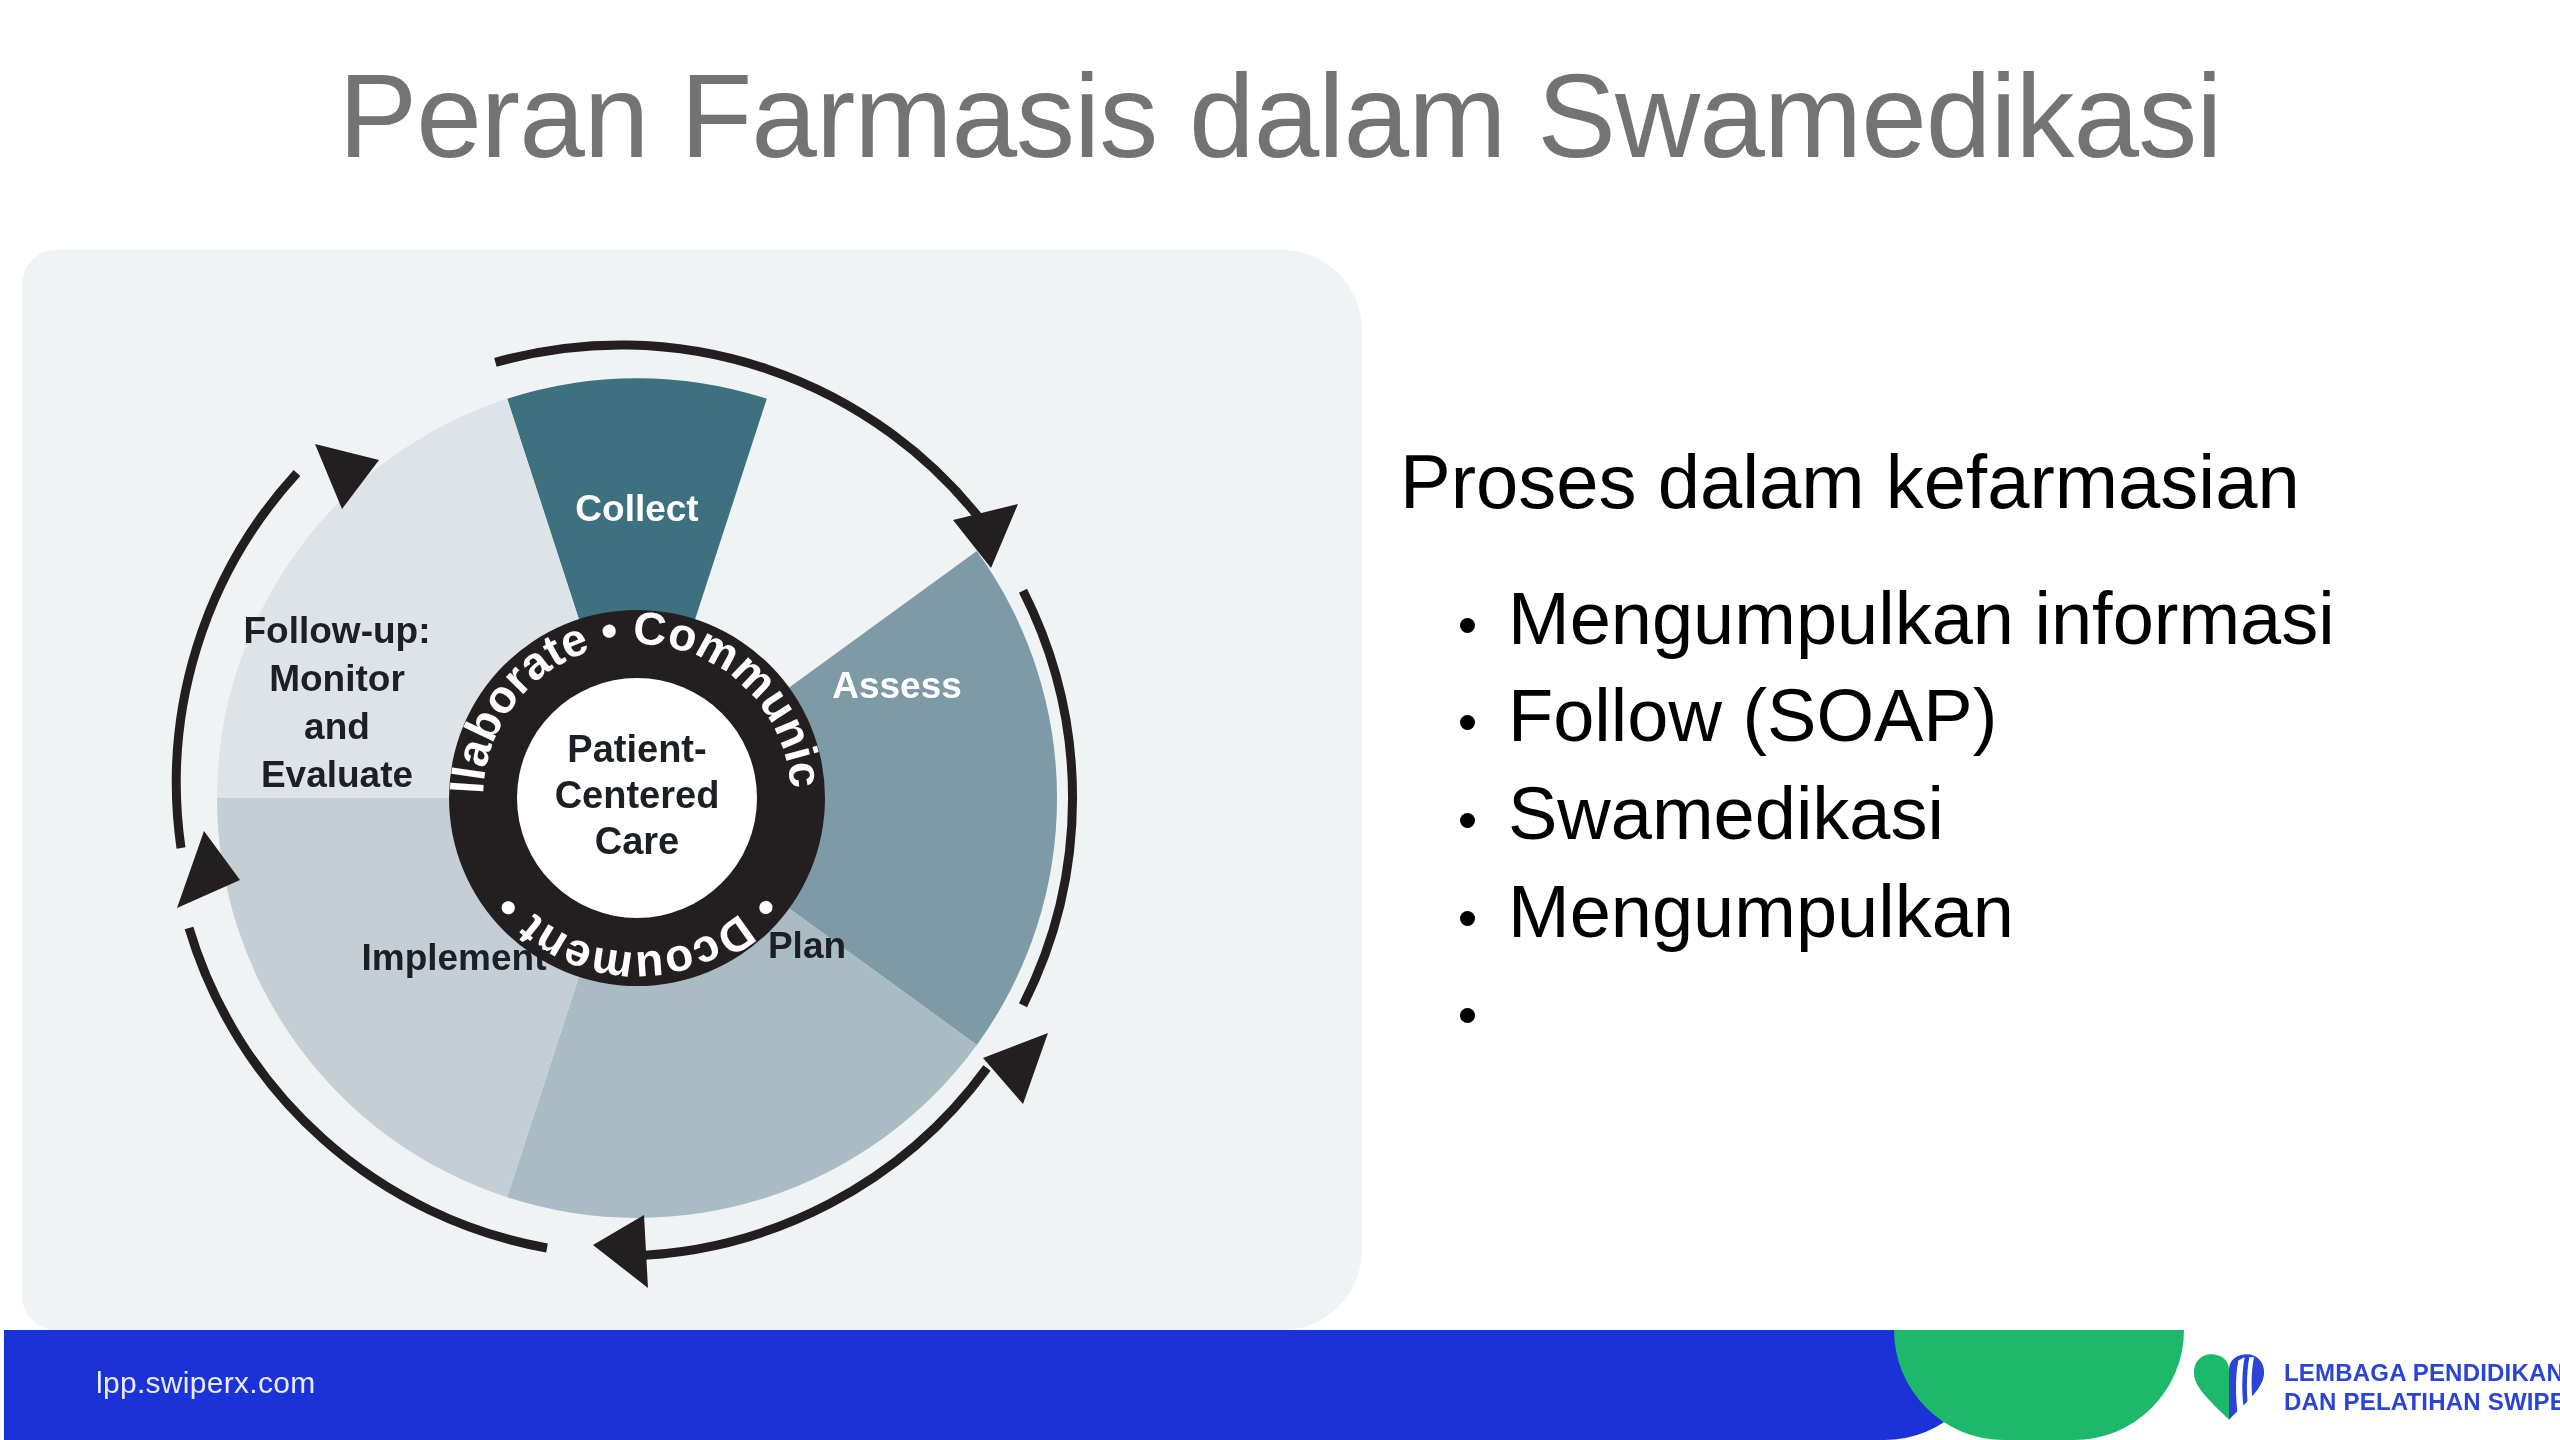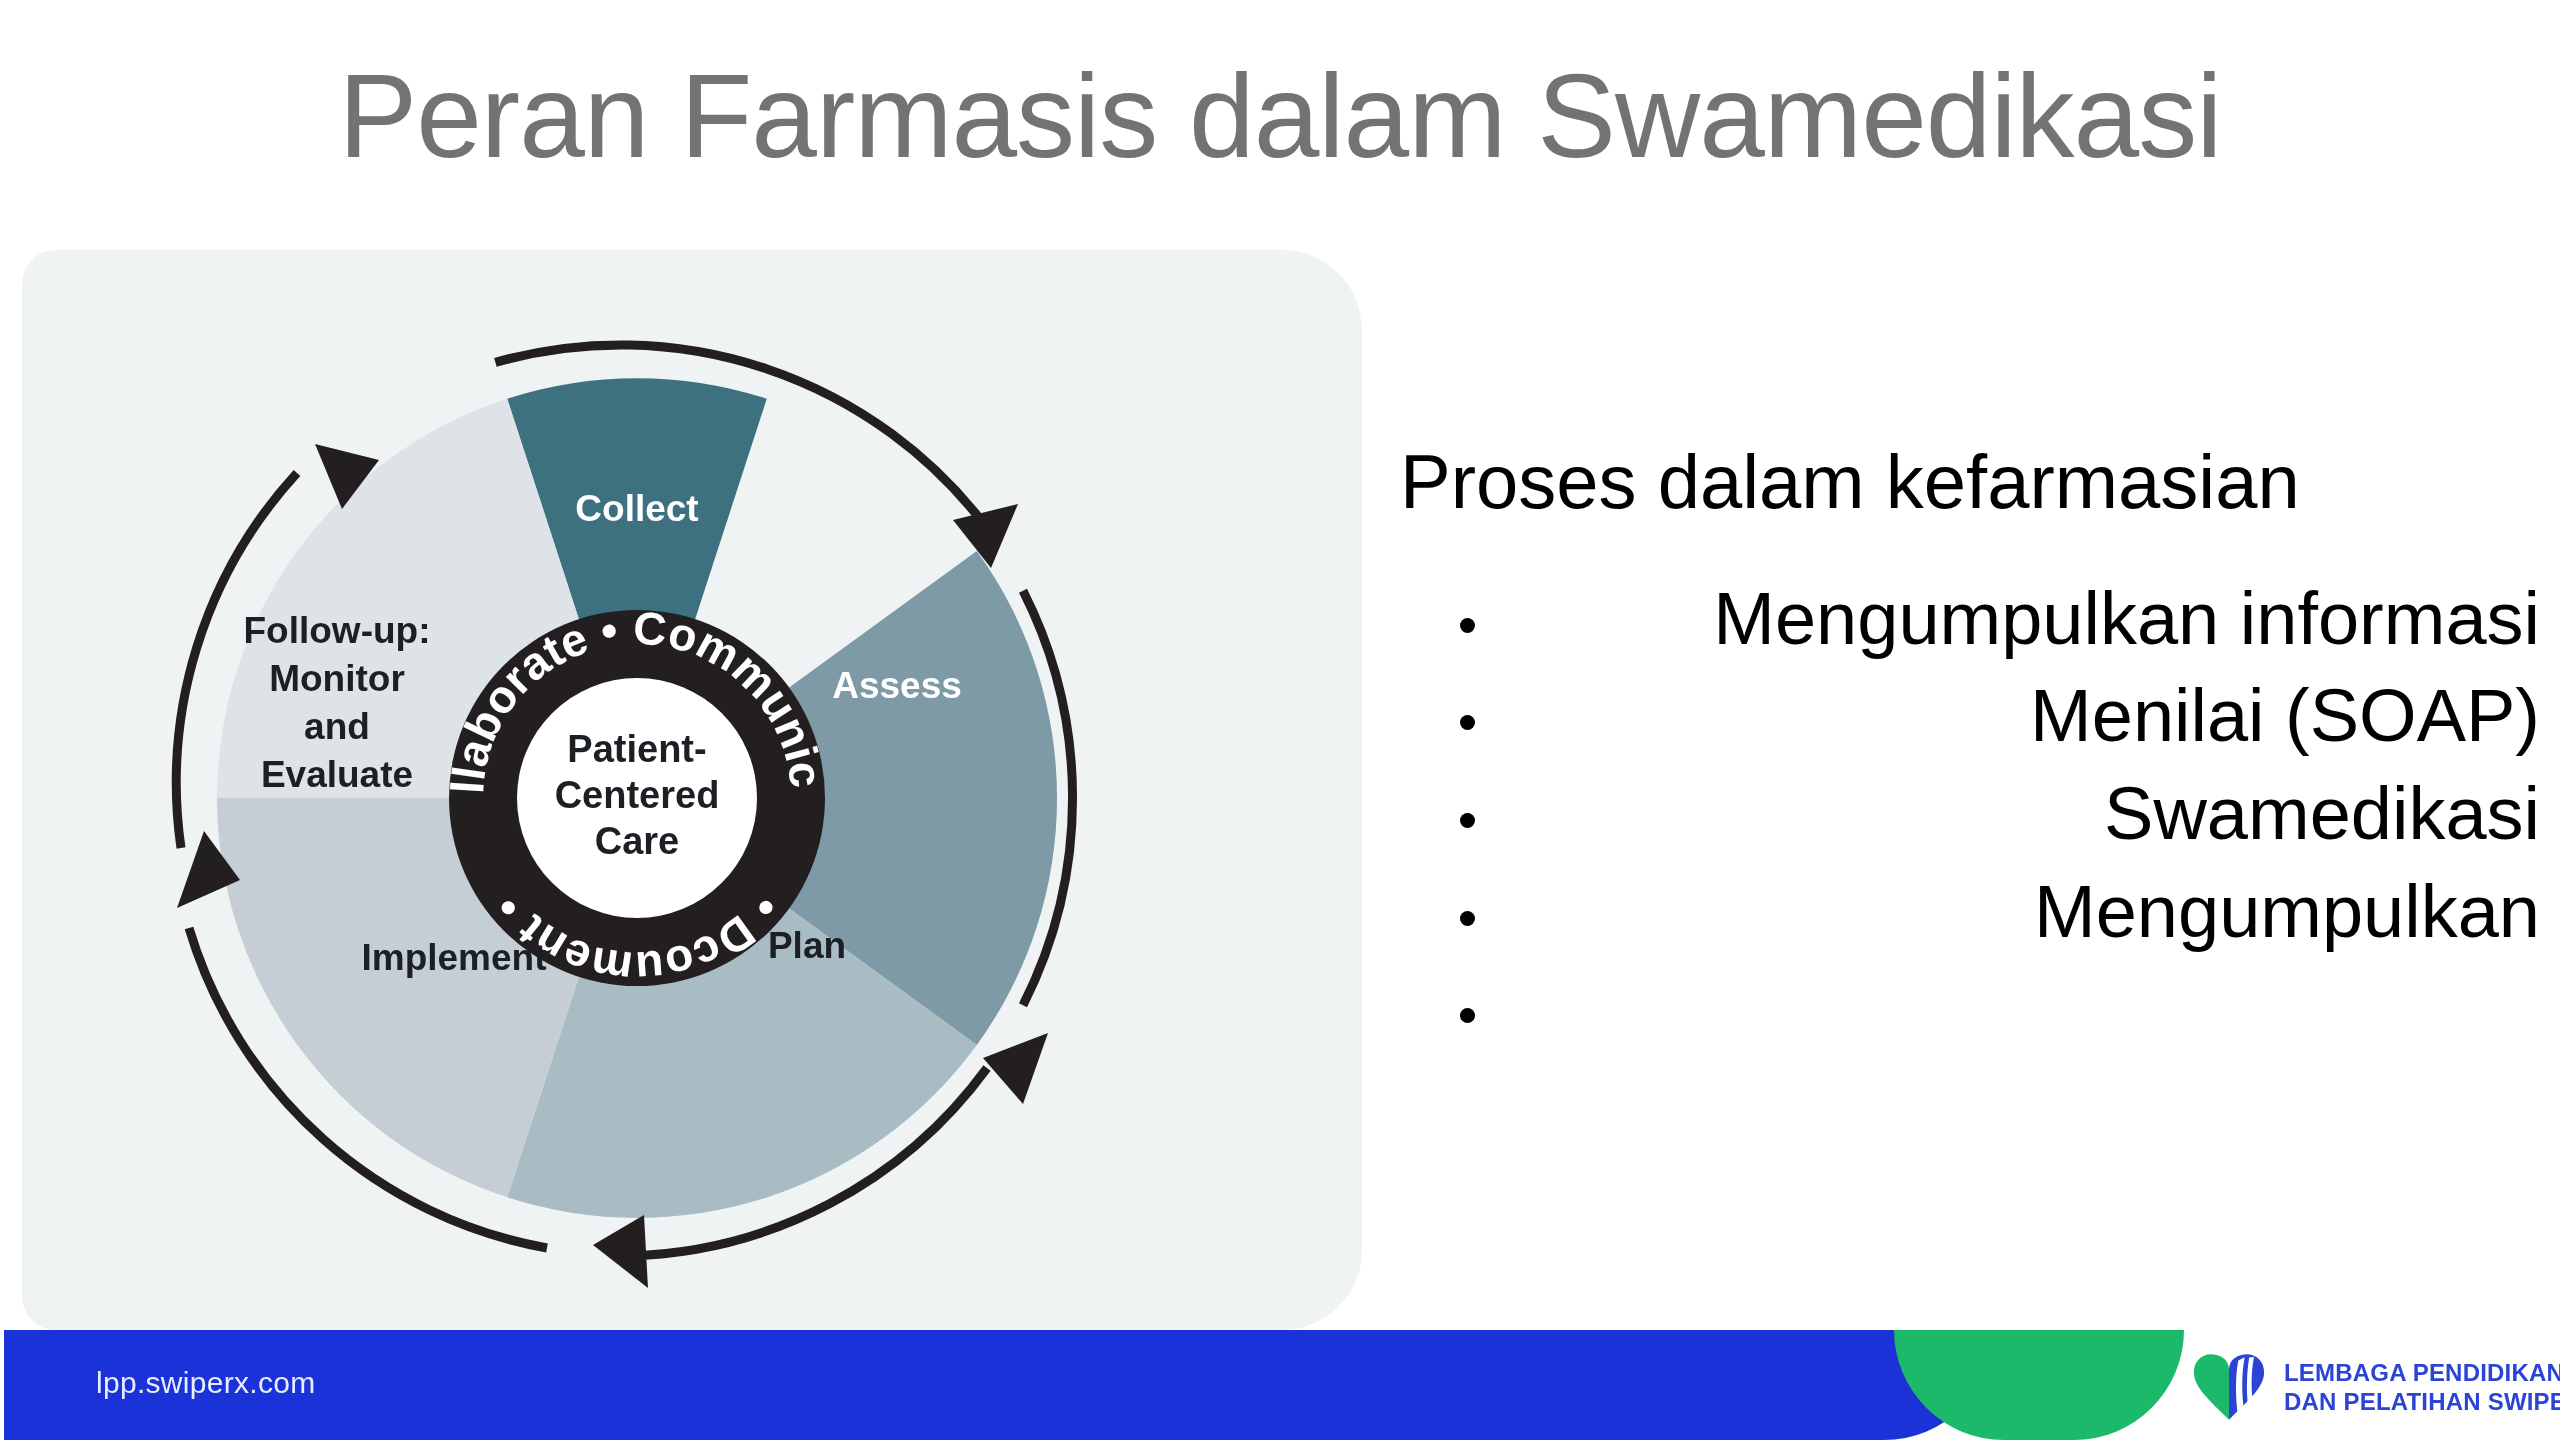--- a/index.html
+++ b/index.html
@@ -86,21 +86,20 @@
     font-size: 76px;
     font-weight: 400;
     color: #000000;
     line-height: 1.1;
     white-space: nowrap;
   }
   #bullet-list {
     margin-top: 46px;
     list-style: none;
     padding-left: 54px;
-    text-align: right;
   }
   #bullet-list li {
     position: relative;
     font-size: 74px;
     font-weight: 400;
     color: #000000;
     line-height: 1.32;
     padding-left: 54px;
     white-space: nowrap;
   }
@@ -244,21 +243,21 @@
 
   <div id="content">
     <div id="content-heading">Proses dalam kefarmasian</div>
     <ul id="bullet-list">
       <li>
         <span class="dot"></span>
         <span>Mengumpulkan informasi</span>
       </li>
       <li>
         <span class="dot"></span>
-        <span>Menilai (SOAP)</span>
+        <span>Follow (SOAP)</span>
       </li>
       <li>
         <span class="dot"></span>
         <span>Swamedikasi</span>
       </li>
       <li>
         <span class="dot"></span>
         <span>Mengumpulkan</span>
       </li>
       <li>

